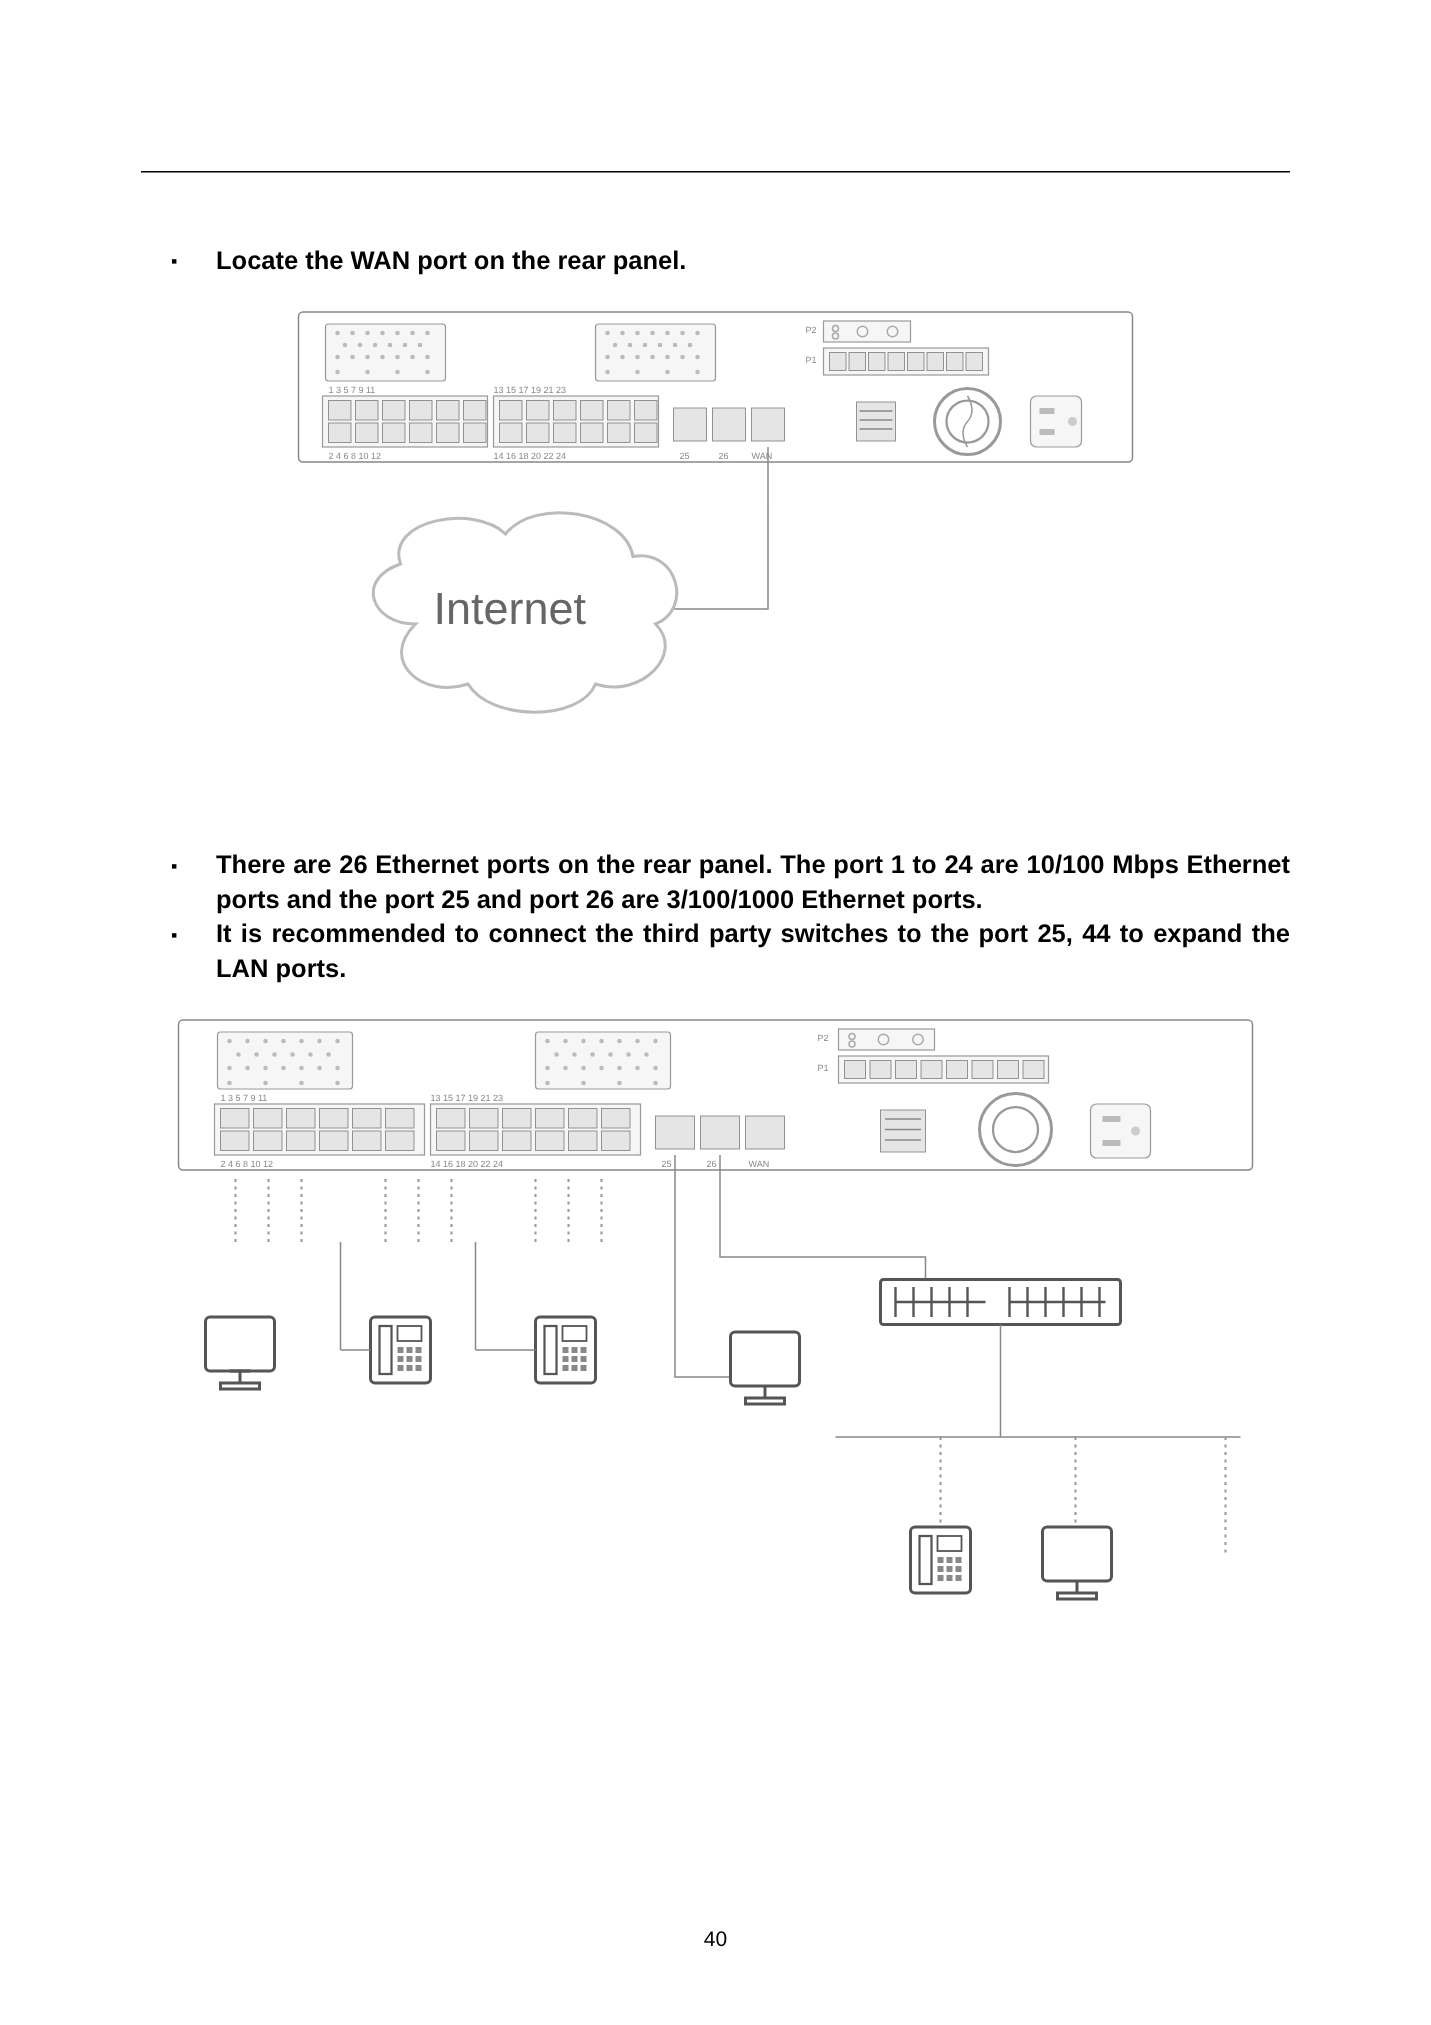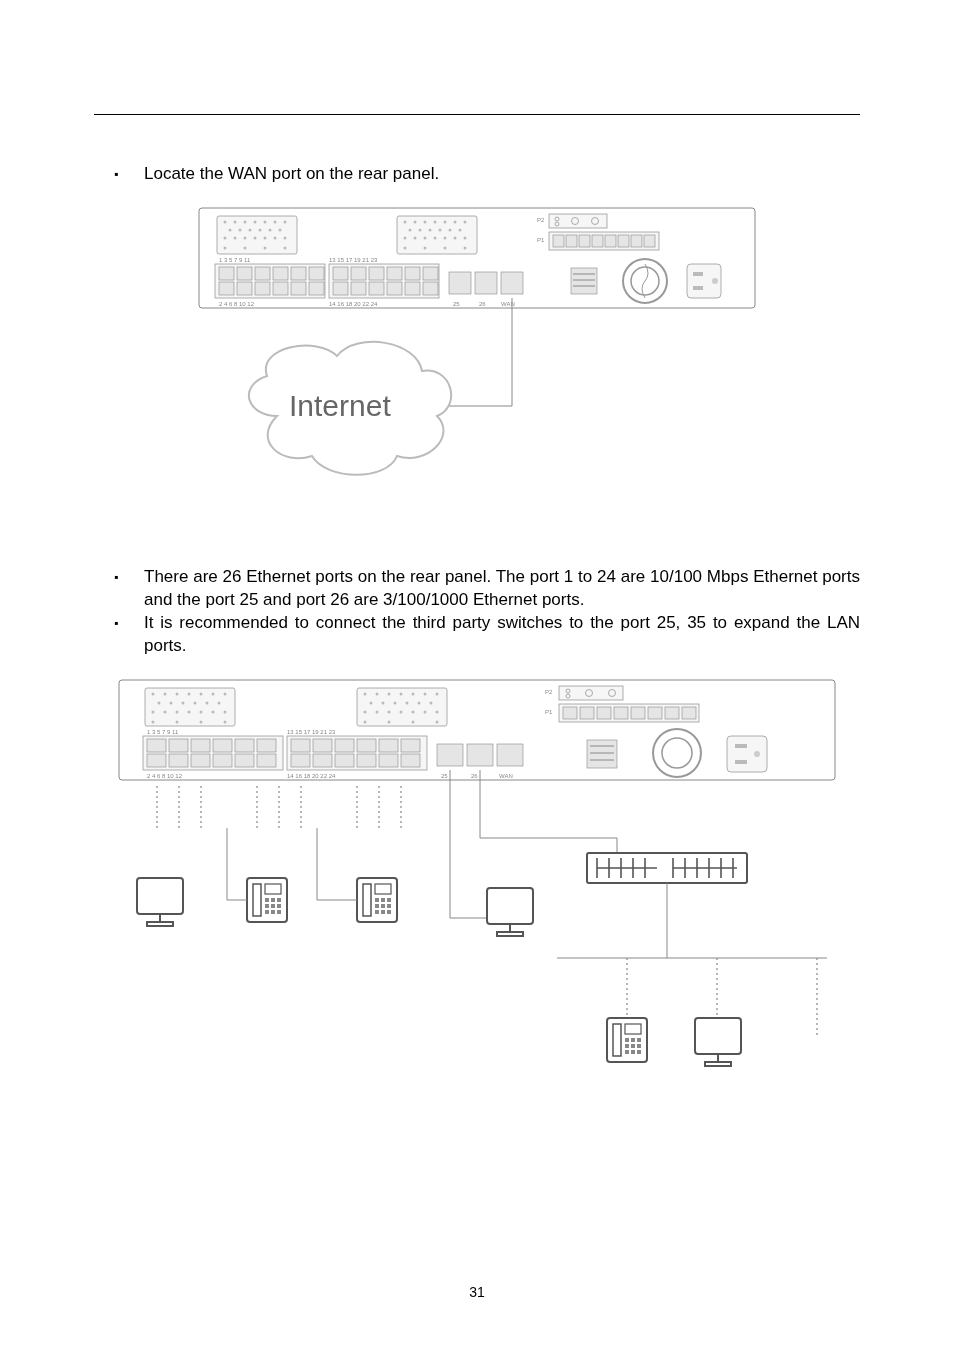--- a/index.html
+++ b/index.html
@@ -18,20 +18,21 @@
     }
     .top-rule {
       border: none;
       border-top: 1.5px solid #000;
       margin-bottom: 48px;
     }
     .bullet-list {
       list-style: none;
       padding-left: 50px;
       margin-bottom: 16px;
+      font-weight: bold;
     }
     .bullet-list li {
       position: relative;
       font-size: 17px;
       line-height: 1.35;
       text-align: justify;
     }
     .bullet-list li::before {
       content: "▪";
       position: absolute;
@@ -265,21 +266,21 @@
              C 255 160 265 200 240 210
              C 260 230 230 260 200 250
              C 190 275 130 275 115 250
              C 85 260 55 235 80 210 Z" fill="#fff" stroke="#bbb" stroke-width="2"></path>
     <text class="cloud-text" x="92" y="210">Internet</text>
   </g>
 </svg>
 
 <ul class="bullet-list">
   <li>There are 26 Ethernet ports on the rear panel. The port 1 to 24 are 10/100 Mbps Ethernet ports and the port 25 and port 26 are 3/100/1000 Ethernet ports.</li>
-  <li>It is recommended to connect the third party switches to the port 25, 35 to expand the LAN ports.</li>
+  <li>It is recommended to connect the third party switches to the port 25, 44 to expand the LAN ports.</li>
 </ul>
 
 <svg class="diagram diagram-2" viewBox="0 0 720 420">
 
   <g>
     <rect class="panel-outer" x="2" y="2" width="716" height="100" rx="3"></rect>
     <rect class="panel-fill" x="28" y="10" width="90" height="38" rx="2"></rect>
     <rect class="panel-fill" x="240" y="10" width="90" height="38" rx="2"></rect>
     <g fill="#bbb">
       <circle cx="36" cy="16" r="1.5"></circle>
@@ -508,13 +509,13 @@
         <rect x="30" y="32" width="4" height="4"></rect>
       </g>
   </g>
   <g transform="translate(578,340)">
     <rect class="dev-fill" x="0" y="0" width="46" height="36" rx="3"></rect>
     <rect class="dev-stroke" x="10" y="44" width="26" height="4"></rect>
     <line class="dev-stroke" x1="23" y1="36" x2="23" y2="44"></line>
   </g>
 </svg>
 
-<div class="page-number">31</div>
+<div class="page-number">40</div>
 
 </body></html>

